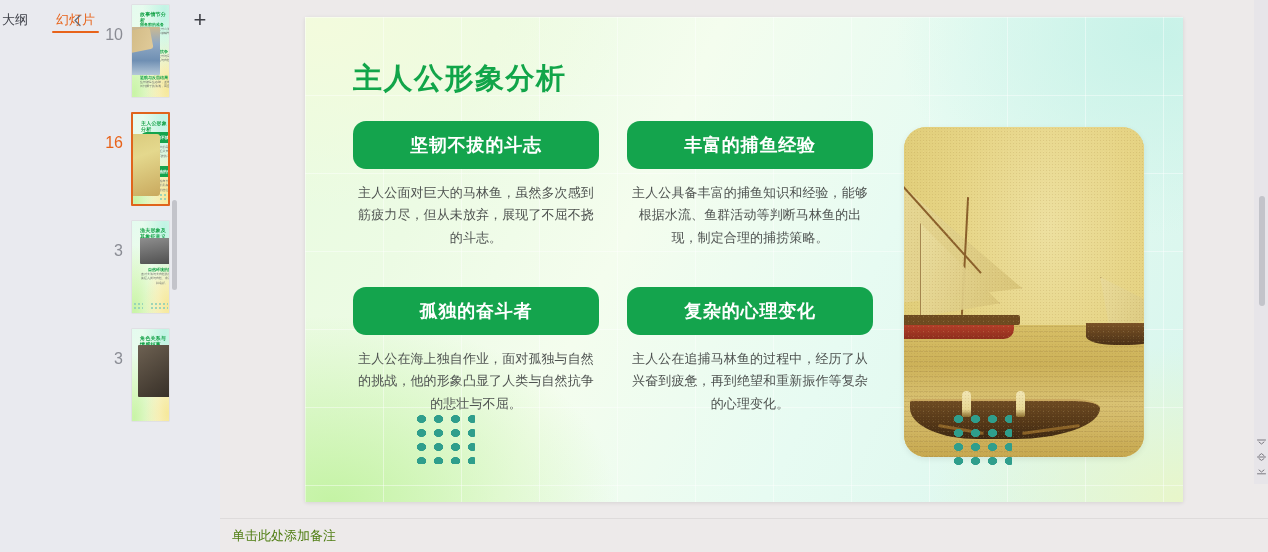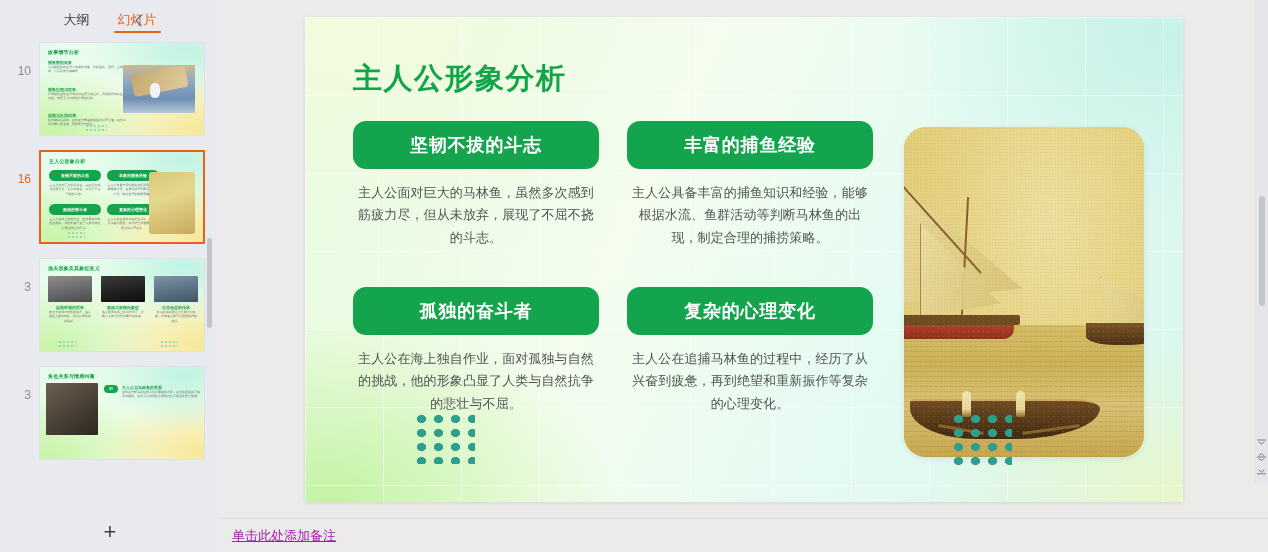--- a/index.html
+++ b/index.html
@@ -10,23 +10,22 @@
     font-family: "Liberation Sans", "DejaVu Sans", sans-serif;
     background: #edeaea;
   }
   .app { position: relative; width: 1268px; height: 552px; display: flex; }
 
   
   .left-panel {
     width: 220px; height: 552px;
     background: #e9eaef;
     position: relative;
-    display: flex; flex-direction: column;
+    display: flex; flex-direction: row;
     flex: 0 0 220px;
-    align-items: center;
   }
   .panel-tabs {
     height: 38px;
     display: flex; align-items: center; justify-content: center;
     gap: 24px;
     position: relative;
     padding-top: 4px;
   }
   .tab {
     font-size: 13px; color: #3f4149;
@@ -50,21 +49,21 @@
     flex: 1; position: relative; overflow: hidden;
     padding-top: 4px;
   }
   .thumb-row {
     display: flex; align-items: flex-start;
     padding: 0 10px 0 4px;
     margin-bottom: 14px;
   }
   .thumb-num {
     width: 30px; text-align: right;
-    font-size: 12px; color: #8a8c94;
+    font-size: 16px; color: #8a8c94;
     padding-right: 8px; padding-top: 22px;
     flex: 0 0 30px;
     user-select: none;
   }
   .thumb-row.selected .thumb-num { color: #e8631a; }
   .thumb {
     width: 166px; height: 94px;
     background: #fff;
     border: 1px solid #e0e0e4;
     position: relative; overflow: hidden;
@@ -320,21 +319,21 @@
   }
 
   .notes-bar {
     height: 34px; flex: 0 0 34px;
     border-top: 1px solid #dedbdb;
     display: flex; align-items: center;
     padding-left: 12px;
     background: #edeaea;
   }
   .notes-placeholder {
-    font-size: 13px; color: #a21caf; cursor: text; text-decoration: underline;
+    font-size: 13px; color: #4d7c0f; cursor: text;
   }
 
   .main-scrollbar {
     position: absolute; right: 3px; top: 196px;
     width: 6px; height: 110px;
     background: #c3c4ca; border-radius: 3px; cursor: pointer;
   }
   .right-rail {
     position: absolute; right: 0; top: 0; bottom: 34px; width: 14px;
     background: #e7e5e9;

